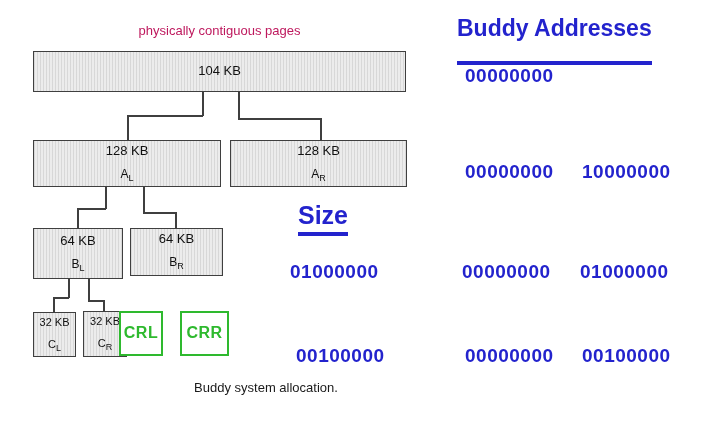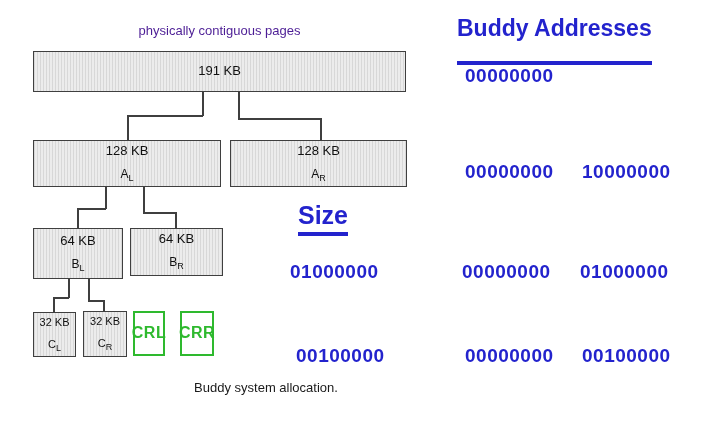--- a/index.html
+++ b/index.html
@@ -8,21 +8,21 @@
     --line:#3f3f3f;
     --boxfill:#ececec;
   }
   html,body{margin:0;padding:0;background:#ffffff;}
   .stage{
     position:relative;width:714px;height:440px;background:#ffffff;overflow:hidden;
     font-family:"Liberation Sans",sans-serif;
   }
   .fig-title{
     position:absolute;left:33px;top:23px;width:373px;text-align:center;
-    font-size:13px;color:#4c1d95;
+    font-size:13px;color:#be185d;
   }
   .caption{
     position:absolute;left:106px;top:380px;width:320px;text-align:center;
     font-size:13px;color:#1a1a1a;
   }
   .box{
     position:absolute;box-sizing:border-box;
     display:flex;flex-direction:column;align-items:center;justify-content:center;
     line-height:1.15;
   }
@@ -63,21 +63,21 @@
 </style>
 </head>
 <body>
 
 <div class="stage">
 
   <div class="fig-title">physically contiguous pages</div>
   <div class="caption">Buddy system allocation.</div>
 
   <div class="box gray" style="left:33px;top:51px;width:373px;height:41px">
-    <div class="box-size">191 KB</div>
+    <div class="box-size">104 KB</div>
   </div>
 
   <div class="line" style="left:202px;top:92px;width:1.5px;height:24px"></div>
   <div class="line" style="left:127px;top:115px;width:76px;height:1.5px"></div>
   <div class="line" style="left:127px;top:115px;width:1.5px;height:25px"></div>
   <div class="line" style="left:238px;top:92px;width:1.5px;height:27px"></div>
   <div class="line" style="left:238px;top:118px;width:83px;height:1.5px"></div>
   <div class="line" style="left:320px;top:118px;width:1.5px;height:22px"></div>
 
   <div class="box gray" style="left:33px;top:140px;width:188px;height:47px">
@@ -114,24 +114,24 @@
 
   <div class="box gray" style="left:33px;top:312px;width:43px;height:45px">
     <div class="box-size small">32 KB</div>
     <div class="box-id small"><span>C</span><sub>L</sub></div>
   </div>
   <div class="box gray" style="left:83px;top:311px;width:44px;height:46px">
     <div class="box-size small">32 KB</div>
     <div class="box-id small"><span>C</span><sub>R</sub></div>
   </div>
 
-  <div class="box free" style="left:133px;top:311px;width:32px;height:45px">
+  <div class="box free" style="left:119px;top:311px;width:44px;height:45px">
     <span class="free-label">CRL</span>
   </div>
-  <div class="box free" style="left:180px;top:311px;width:34px;height:45px">
+  <div class="box free" style="left:180px;top:311px;width:49px;height:45px">
     <span class="free-label">CRR</span>
   </div>
 
   <div class="col-heading size-heading">Size</div>
   <div class="num blue" style="left:290px;top:261px">01000000</div>
   <div class="num blue" style="left:296px;top:345px">00100000</div>
 
   <div class="col-heading addr-heading">Buddy Addresses</div>
 
   <div class="num blue" style="left:465px;top:65px">00000000</div>

